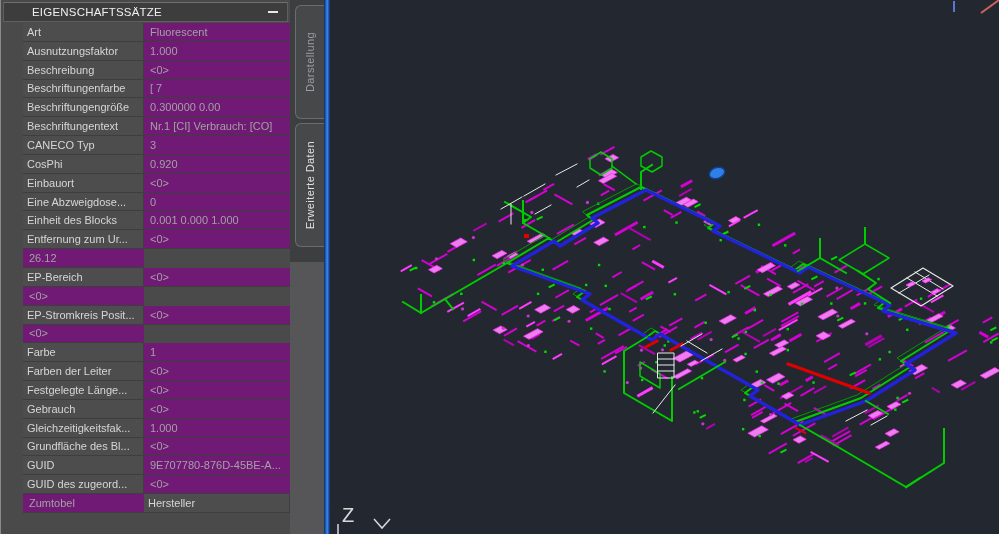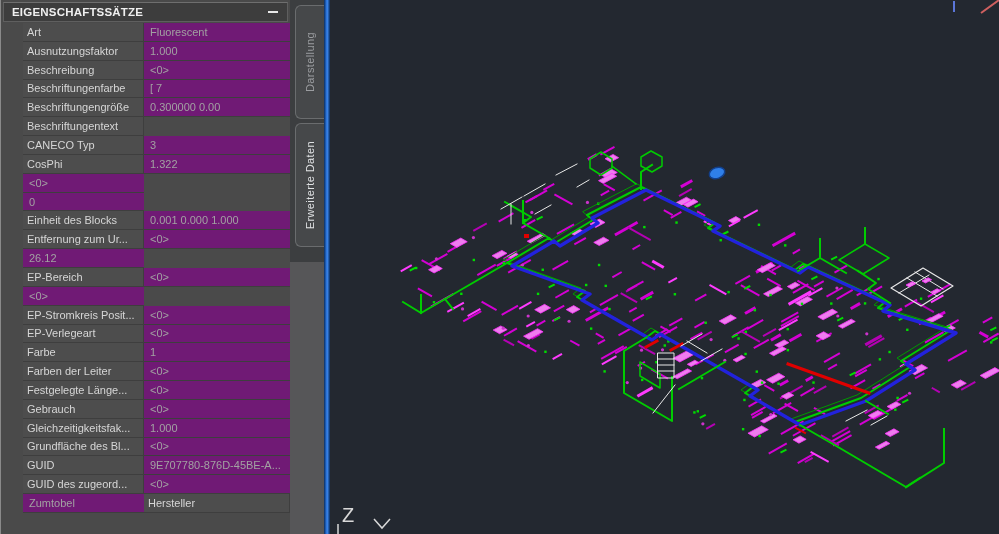--- a/index.html
+++ b/index.html
@@ -5,21 +5,21 @@
   html,body{margin:0;padding:0;background:#232830;}
   *{box-sizing:border-box;font-family:"Liberation Sans",sans-serif;}
   .app{position:relative;width:999px;height:534px;overflow:hidden;display:flex;background:#232830;}
 
   
   .palette{width:290px;height:534px;background:#4a4a4a;border-left:1px solid #8a8a8a;
            display:flex;flex-direction:column;flex:0 0 290px;}
   .hdr{height:20px;margin:2px 2px 0 2px;background:#3d3d3d;border:1px solid #5f5f5f;
        border-top-color:#6f6f6f;display:flex;align-items:center;justify-content:space-between;
        padding:0 9px 0 8px;}
-  .hdr .htxt{color:#efefef;font-size:11.5px;font-weight:bold;letter-spacing:.2px;white-space:nowrap;}
+  .hdr .htxt{color:#efefef;font-size:11.5px;font-weight:normal;letter-spacing:.2px;white-space:nowrap;margin-left:20px;}
   .minus{width:10px;height:2px;background:#e8e8e8;flex:0 0 auto;}
   .rows{flex:1;padding-left:22px;overflow:hidden;background:#4a4a4a;margin-top:1px;}
   .prow{display:grid;grid-template-columns:121px 1fr;height:18.85px;}
   .pcell{display:flex;align-items:center;font-size:11px;white-space:nowrap;overflow:hidden;
          border-bottom:1px solid #3e3e3e;}
   .plabel{color:#d6d6d6;border-right:1px solid #3e3e3e;padding-left:4px;background:#4d4d4d;}
   .pvalue{color:#a2a2a2;padding-left:6px;background:#701a75;}
 
   
   .tabstrip{position:relative;width:34px;height:534px;background:#565658;flex:0 0 34px;}
@@ -66,33 +66,36 @@
         <div class="prow">
           <div class="pcell plabel">Beschriftungenfarbe</div>
           <div class="pcell pvalue">[ 7</div>
         </div>
         <div class="prow">
           <div class="pcell plabel">Beschriftungengröße</div>
           <div class="pcell pvalue">0.300000 0.00</div>
         </div>
         <div class="prow">
           <div class="pcell plabel">Beschriftungentext</div>
+          <div class="pcell pvalue">Nr.1 [CI] Verbrauch: [CO]</div>
         </div>
         <div class="prow">
           <div class="pcell plabel">CANECO Typ</div>
           <div class="pcell pvalue">3</div>
         </div>
         <div class="prow">
           <div class="pcell plabel">CosPhi</div>
-          <div class="pcell pvalue">1.322</div>
-        </div>
-        <div class="prow">
-          <div class="pcell pvalue">&lt;0&gt;</div>
-        </div>
-        <div class="prow">
+          <div class="pcell pvalue">0.920</div>
+        </div>
+        <div class="prow">
+          <div class="pcell plabel">Einbauort</div>
+          <div class="pcell pvalue">&lt;0&gt;</div>
+        </div>
+        <div class="prow">
+          <div class="pcell plabel">Eine Abzweigdose...</div>
           <div class="pcell pvalue">0</div>
         </div>
         <div class="prow">
           <div class="pcell plabel">Einheit des Blocks</div>
           <div class="pcell pvalue">0.001 0.000 1.000</div>
         </div>
         <div class="prow">
           <div class="pcell plabel">Entfernung zum Ur...</div>
           <div class="pcell pvalue">&lt;0&gt;</div>
         </div>
@@ -104,21 +107,20 @@
           <div class="pcell pvalue">&lt;0&gt;</div>
         </div>
         <div class="prow">
           <div class="pcell pvalue">&lt;0&gt;</div>
         </div>
         <div class="prow">
           <div class="pcell plabel">EP-Stromkreis Posit...</div>
           <div class="pcell pvalue">&lt;0&gt;</div>
         </div>
         <div class="prow">
-          <div class="pcell plabel">EP-Verlegeart</div>
           <div class="pcell pvalue">&lt;0&gt;</div>
         </div>
         <div class="prow">
           <div class="pcell plabel">Farbe</div>
           <div class="pcell pvalue">1</div>
         </div>
         <div class="prow">
           <div class="pcell plabel">Farben der Leiter</div>
           <div class="pcell pvalue">&lt;0&gt;</div>
         </div>

